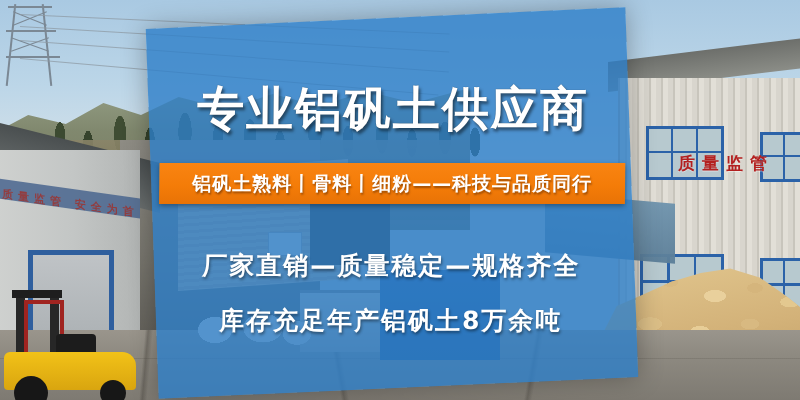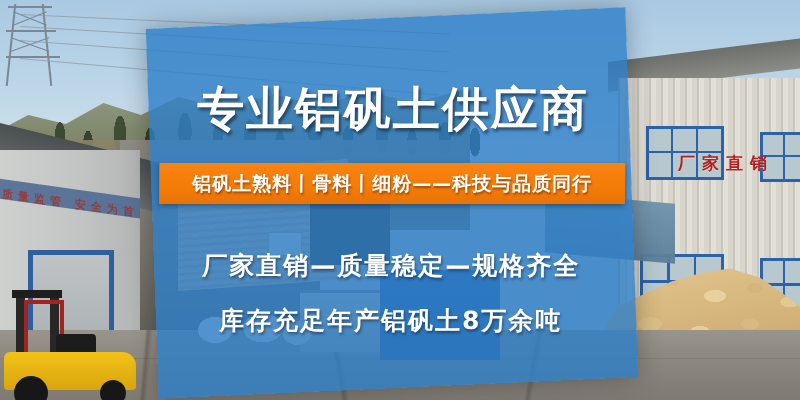--- a/index.html
+++ b/index.html
@@ -262,21 +262,21 @@
     <div class="wire" style="left:20px;top:40px;width:430px;transform:rotate(4.2deg);"></div>
     <div class="wire" style="left:20px;top:58px;width:420px;transform:rotate(5deg);"></div>
 
     <div class="bldg-r-roof"></div>
     <div class="bldg-r">
       <div class="win-r" style="left:26px;top:48px;width:78px;height:54px;"></div>
       <div class="win-r" style="left:140px;top:54px;width:70px;height:50px;"></div>
       <div class="win-r" style="left:20px;top:176px;width:84px;height:58px;"></div>
       <div class="win-r" style="left:140px;top:180px;width:72px;height:56px;"></div>
     </div>
-    <div class="sign-r" style="left:678px;">厂家直销</div>
+    <div class="sign-r" style="left:678px;">质量监管</div>
     <div class="shed"></div>
     <div class="ore"></div>
 
     <div class="bldg-m"></div>
     <div class="bldg-m2"></div>
     <div class="dark-op"></div>
     <div class="ac-unit"></div>
 
     <div class="bldg-l-roof"></div>
     <div class="bldg-l"></div>

